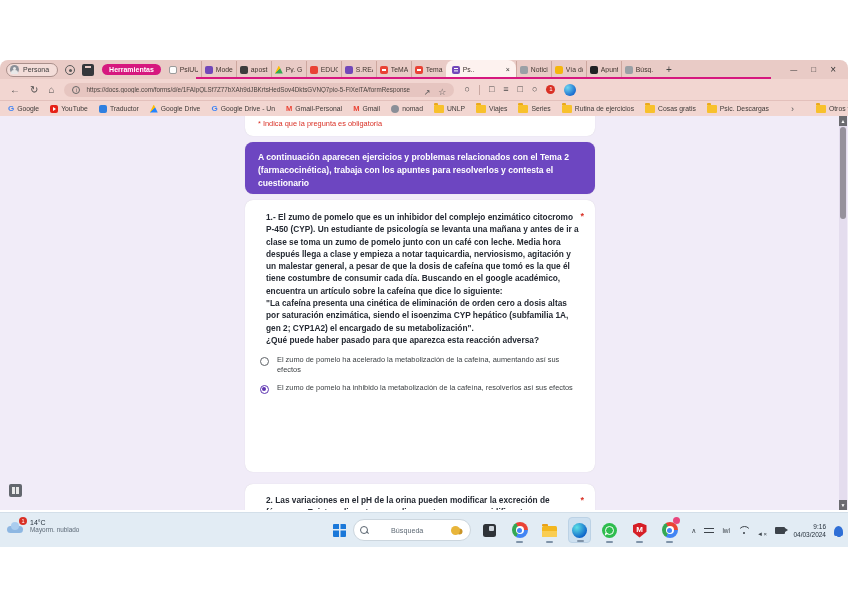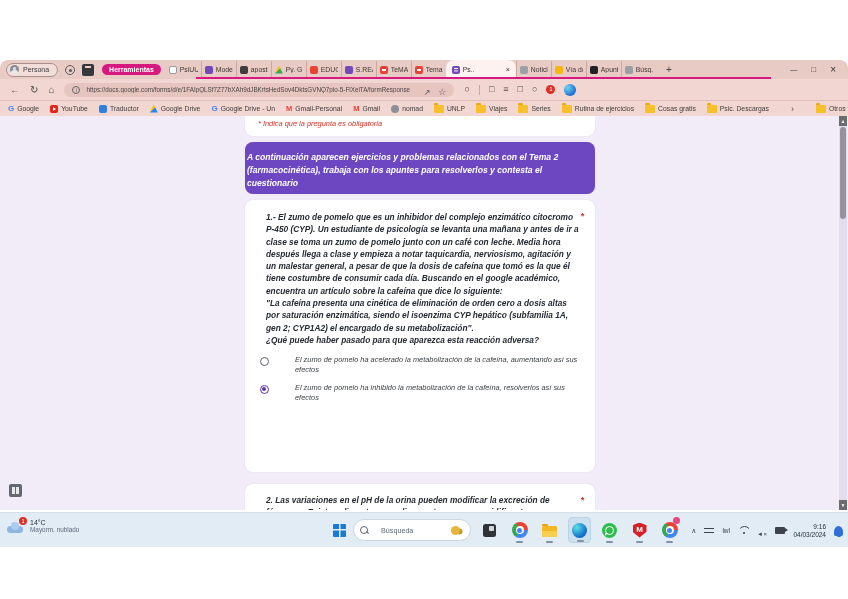--- a/index.html
+++ b/index.html
@@ -85,32 +85,32 @@
   .bi-drive { background: linear-gradient(135deg, #fbbc04 45%, #2684fc 45%); clip-path: polygon(50% 0, 100% 100%, 0 100%); }
   .bi-gmail { color: #ea4335; font-weight: bold; font-size: 7.5px; line-height: 8px; width: auto; }
   .bi-gmail::before { content: "M"; }
   .bi-person { background: #8a8f98; border-radius: 50%; }
   .bi-folder { width: 10px; height: 7.5px; background: #f8c12c; border-radius: 1px; margin-top: 1px; }
   .bi-folder::before { content: ""; position: absolute; left: 0; top: -1.8px; width: 4.5px; height: 2px; background: #eaa91c; border-radius: 1px 1px 0 0; }
   .bm-spacer { flex: 1; }
   .bm-more::before { content: "›"; font-size: 9px; color: #555; }
 
   
-  .content { position: relative; height: 394px; background: #f1ecf8; overflow: hidden; font-style: italic; }
+  .content { position: relative; height: 394px; background: #f1ecf8; overflow: hidden; }
   .col { position: absolute; left: 245px; width: 350px; }
   .card { background: #fff; border-radius: 8px; box-shadow: 0 0 1px rgba(0,0,0,.15); }
   .req-card { top: -8px; height: 28px; border-radius: 0 0 8px 8px; padding: 11px 13px 0; }
   .req-note { color: #d93025; font-size: 7.4px; }
-  .banner { top: 26px; height: 52px; background: #6d46c1; border-radius: 8px; padding: 9px 2px; }
+  .banner { top: 26px; height: 52px; background: #6d46c1; border-radius: 8px; padding: 9px 13px; }
   .banner-text { color: #fff; font-size: 8.6px; font-weight: bold; line-height: 13px; }
   .q1-card { top: 84px; height: 272px; padding: 11px 13px; position: absolute; }
   .qtext { font-size: 8.3px; line-height: 12.3px; color: #252a33; font-weight: 600; margin-left: 8px; }
   .qmark { position: absolute; top: 11px; right: 11px; color: #d93025; font-size: 9px; font-weight: bold; }
   .options { margin-top: 9px; }
-  .option { display: flex; align-items: flex-start; gap: 26px; margin: 8px 0; padding-left: 2px; }
+  .option { display: flex; align-items: flex-start; gap: 8px; margin: 8px 0; padding-left: 2px; }
   .radio { width: 9px; height: 9px; border: 1.3px solid #5f6368; border-radius: 50%; flex: none; margin-top: 2px; position: relative; }
   .radio.checked { border-color: #5e35b1; }
   .radio.checked::before { content: ""; position: absolute; left: 1.2px; top: 1.2px; width: 4px; height: 4px; border-radius: 50%; background: #5e35b1; }
   .olabel { font-size: 7.4px; line-height: 9.8px; color: #3c4043; }
   .q2-card { top: 368px; height: 56px; padding: 10px 13px; position: absolute; }
 
   
   .scrollbar { position: absolute; right: 1px; top: 0; width: 8px; height: 394px; background: #e4ddee; }
   .sb-arrow { width: 8px; height: 10px; background: #6b6b70; color: #fff; font-size: 5px; text-align: center; line-height: 10px; }
   .sb-up { position: absolute; top: 0; }
@@ -129,21 +129,21 @@
   .weather { position: absolute; left: 7px; top: 5px; display: flex; align-items: center; gap: 5px; }
   .cloud { position: relative; width: 18px; height: 12px; margin-top: 3px; }
   .cloud::before { content: ""; position: absolute; left: 0; bottom: 0; width: 16px; height: 7px; border-radius: 5px; background: #8db7e2; }
   .cloud::after { content: ""; position: absolute; left: 4px; bottom: 3px; width: 8px; height: 8px; border-radius: 50%; background: #aacdef; }
   .wbadge { position: absolute; right: -2px; top: -4px; width: 8px; height: 8px; border-radius: 50%; background: #d93025; color: #fff; font-size: 5.5px; text-align: center; line-height: 8px; z-index: 2; }
   .wtexts { display: flex; flex-direction: column; justify-content: center; }
   .wtemp { font-size: 7px; color: #1f2a35; }
   .wcond { font-size: 6.4px; color: #5a6possible7480; color: #5d6a77; }
   .task-center { position: absolute; left: 333px; top: 4px; display: flex; align-items: center; gap: 7px; }
   .start { width: 13px; height: 13px; background-color: #1a78d9; background-image: linear-gradient(#e2ecf4,#e2ecf4), linear-gradient(#e2ecf4,#e2ecf4); background-size: 1.5px 100%, 100% 1.5px; background-position: 50% 0, 0 50%; background-repeat: no-repeat; border-radius: 1px; }
-  .search-pill { width: 118px; height: 22px; background: #fff; border: 1px solid #ccd6de; border-radius: 12px; display: flex; align-items: center; gap: 12px; padding: 10px 6px; }
+  .search-pill { width: 118px; height: 22px; background: #fff; border: 1px solid #ccd6de; border-radius: 12px; display: flex; align-items: center; gap: 22px; padding: 10px 6px; }
   .mag { position: relative; width: 9px; height: 9px; flex: none; }
   .mag::before { content: ""; position: absolute; left: 0; top: 0; width: 6px; height: 6px; border: 1.2px solid #5a6570; border-radius: 50%; }
   .mag::after { content: ""; position: absolute; left: 6px; top: 6px; width: 3px; height: 1.2px; background: #5a6570; transform: rotate(45deg); }
   .search-pill .stext { font-size: 7.2px; color: #5f6a75; flex: 1; }
   .s-emoji { width: 9px; height: 9px; border-radius: 50%; background: #e8b53a; box-shadow: 4px 1px 0 -1.5px #c99428; flex: none; margin-right: 4px; }
   .tapp { position: relative; width: 23px; height: 26px; display: flex; align-items: center; justify-content: center; border-radius: 4px; }
   .tapp.running::after { content: ""; position: absolute; bottom: 0; left: 8px; width: 7px; height: 2px; border-radius: 1px; background: #7f93a8; }
   .tapp.active-app { background: #cde0f0; border: 1px solid #bcd2e5; }
   .taskview { width: 13px; height: 13px; background: #2f3338; border-radius: 2.5px; position: relative; }
   .taskview::before { content: ""; position: absolute; right: 2px; top: 2px; width: 5px; height: 5px; background: #cfd6dd; border-radius: 1px; }

